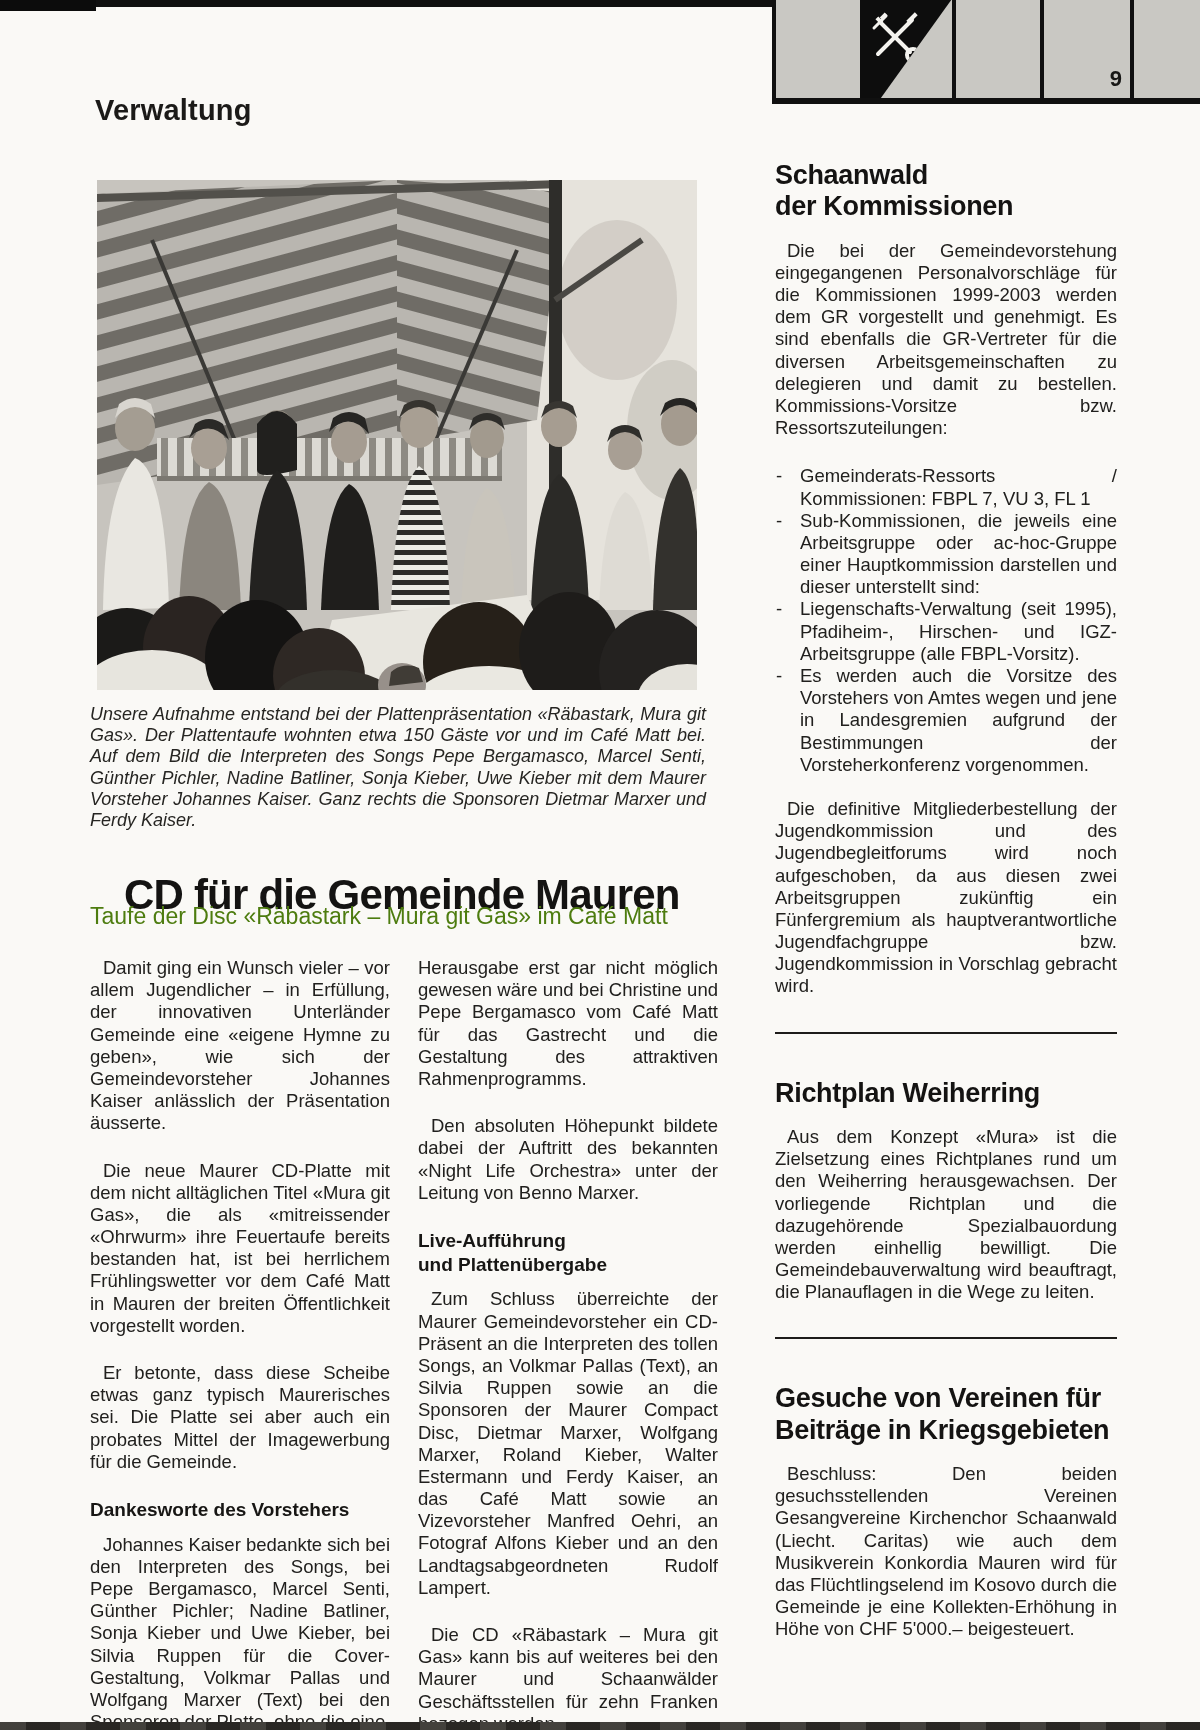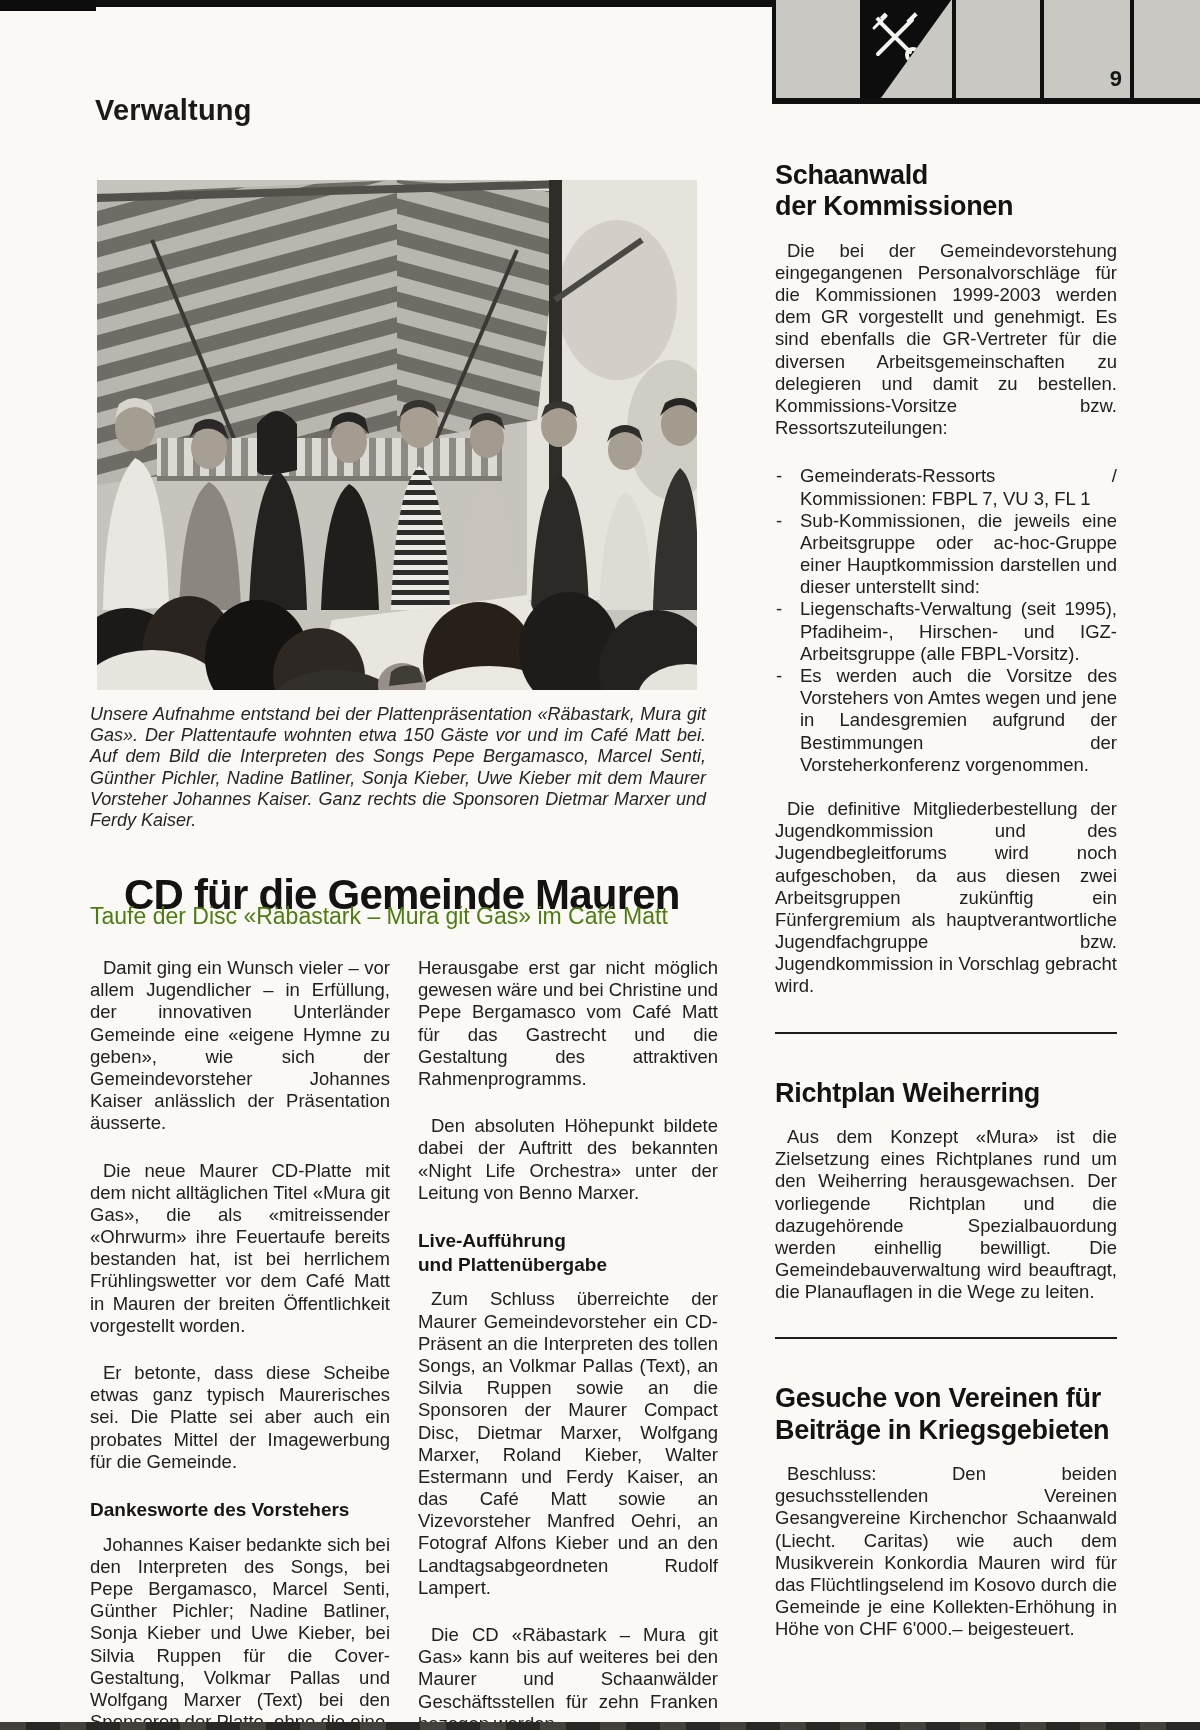--- a/index.html
+++ b/index.html
@@ -249,17 +249,17 @@
 
     <h2 class="sect2-title">Richtplan Weiherring</h2>
     <p class="indent">Aus dem Konzept «Mura» ist die Zielsetzung eines Richtplanes rund um den Weiherring herausgewachsen. Der vorliegende Richtplan und die dazugehörende Spezialbauordung werden einhellig bewilligt. Die Gemeindebauverwaltung wird beauftragt, die Planauflagen in die Wege zu leiten.</p>
 
     <hr class="rule">
 
     <h2>
       <span>Gesuche von Vereinen für</span>
       <span>Beiträge in Kriegsgebieten</span>
     </h2>
-    <p class="indent">Beschluss: Den beiden gesuchsstellenden Vereinen Gesangvereine Kirchenchor Schaanwald (Liecht. Caritas) wie auch dem Musikverein Konkordia Mauren wird für das Flüchtlingselend im Kosovo durch die Gemeinde je eine Kollekten-Erhöhung in Höhe von CHF 6'000.– beigesteuert.</p>
+    <p class="indent">Beschluss: Den beiden gesuchsstellenden Vereinen Gesangvereine Kirchenchor Schaanwald (Liecht. Caritas) wie auch dem Musikverein Konkordia Mauren wird für das Flüchtlingselend im Kosovo durch die Gemeinde je eine Kollekten-Erhöhung in Höhe von CHF 5'000.– beigesteuert.</p>
   </div>
 
   <div class="bottom-edge"></div>
 </div>
 
 </body></html>

